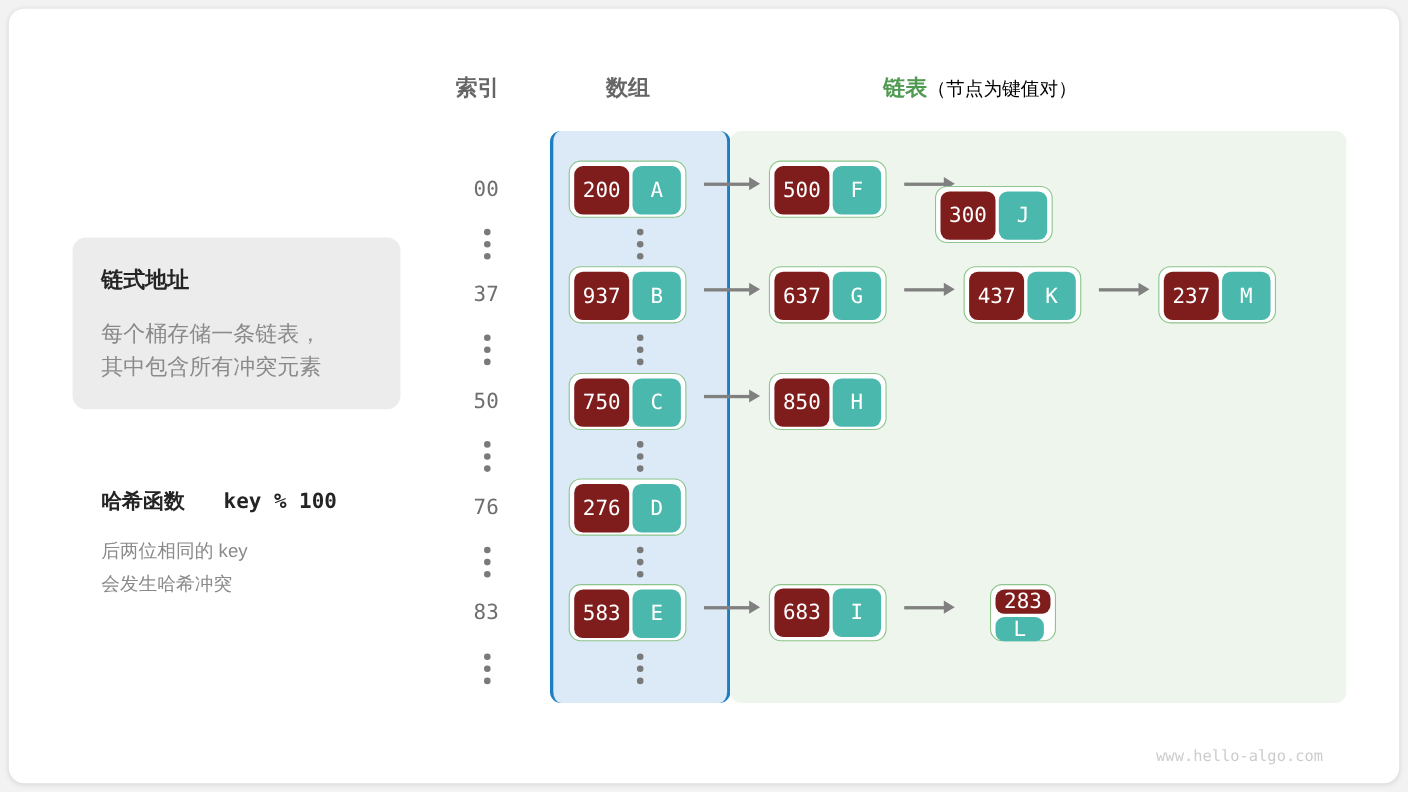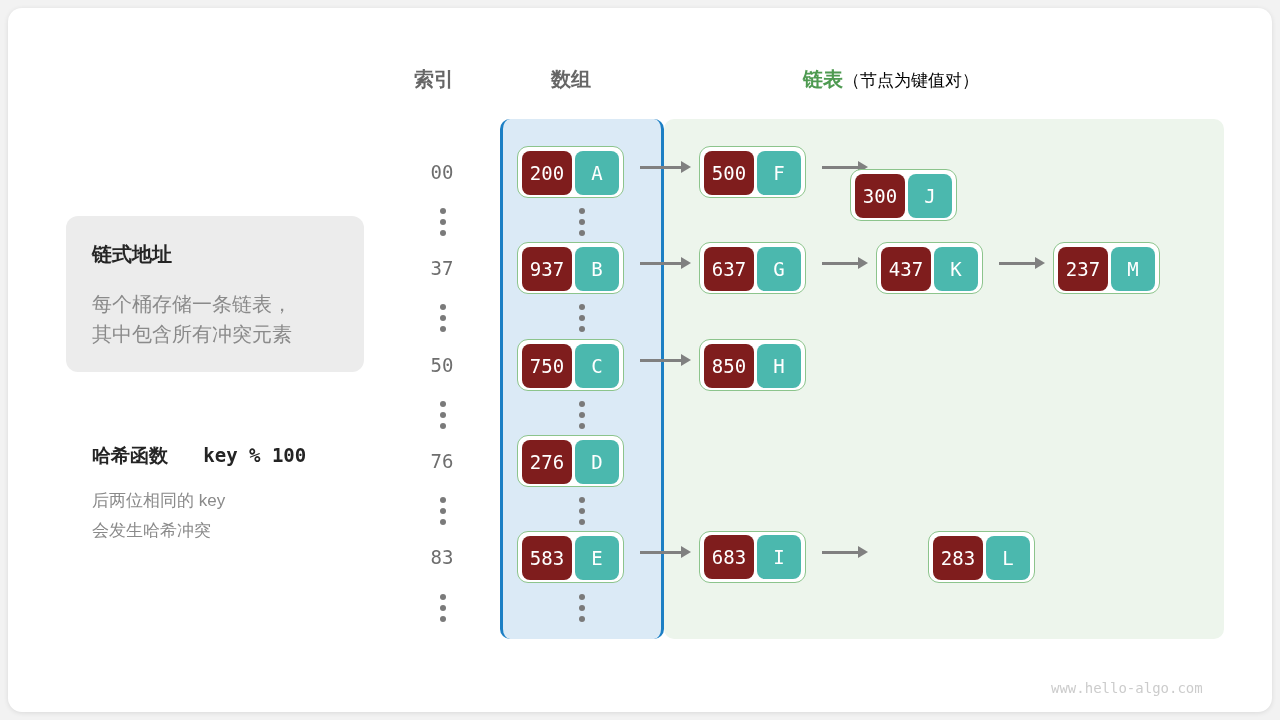--- a/index.html
+++ b/index.html
@@ -331,21 +331,21 @@
             <div class="head" style="left: 41px;"></div>
           </div>
           <div class="node" style="left: 691px; top: 5px; align-items: center;">
             <div class="half key">683</div>
             <div class="half val">I</div>
           </div>
           <div class="arrow" style="left: 814px; top: 23px; width: 46px;">
             <div class="shaft" style="width: 37px;"></div>
             <div class="head" style="left: 36px;"></div>
           </div>
-          <div class="node" style="left: 920px; top: 5px;">
+          <div class="node" style="left: 892px; top: 5px; flex-direction: column;">
             <div class="half key">283</div>
             <div class="half val">L</div>
           </div>
         </div>
         <div class="dots" style="left: 432px; top: 200px;">
           <i></i>
           <i></i>
           <i></i>
         </div>
         <div class="dots" style="left: 571px; top: 200px;">

